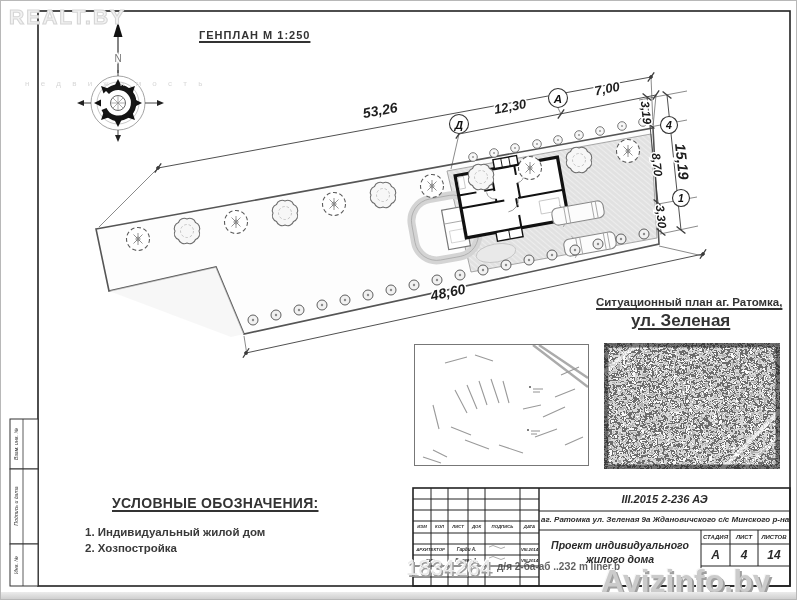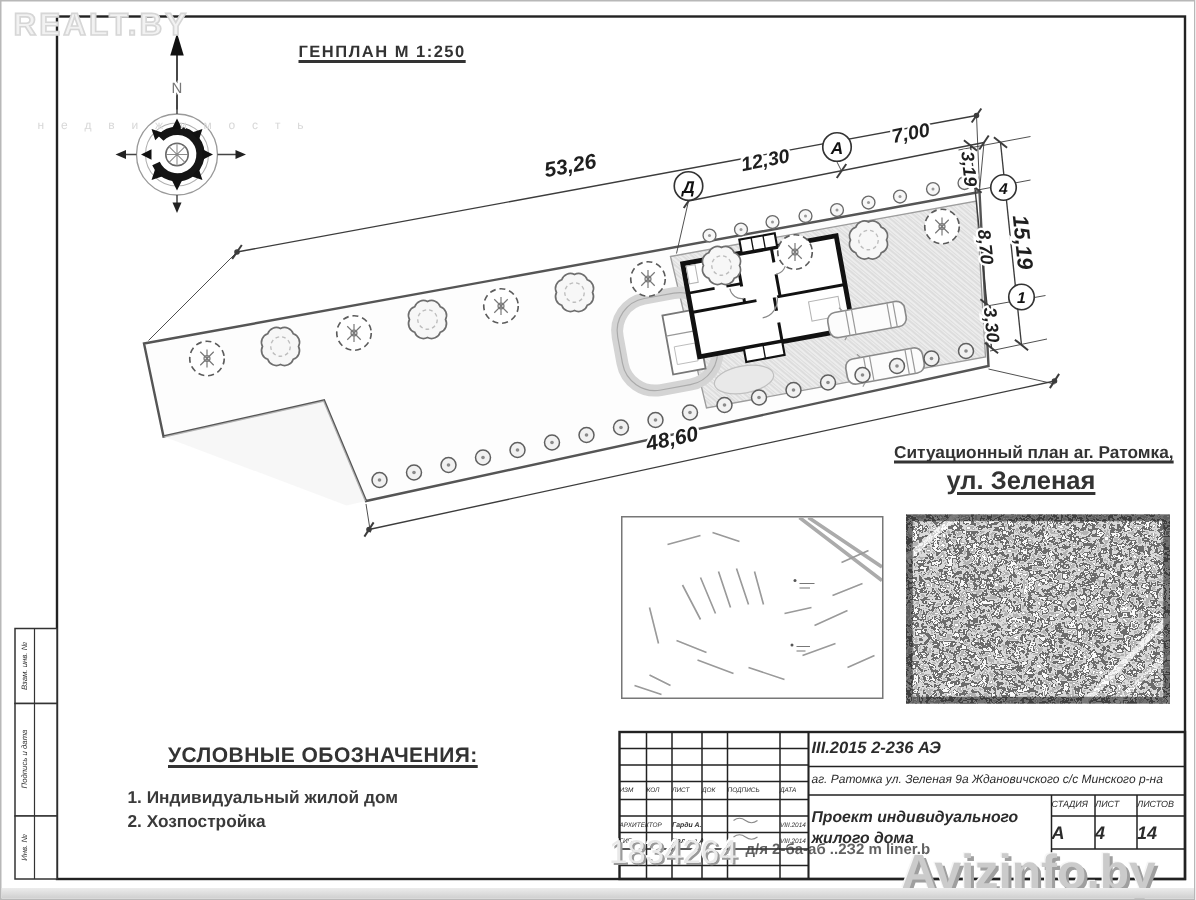--- a/index.html
+++ b/index.html
@@ -1,40 +1,40 @@
 <!DOCTYPE html>
 <html><head>
 <meta charset="utf-8">
 <style>
   html,body{margin:0;padding:0;background:#fff;}
   #page{position:relative;width:795px;height:598px;background:#fff;border:1px solid #b8b8b8;
         overflow:hidden;font-family:"Liberation Sans",sans-serif;}
   .abs{position:absolute;}
   span.t{position:absolute;white-space:nowrap;color:#2b2b2b;}
   .uline{text-decoration:underline;text-decoration-thickness:1.5px;text-underline-offset:2px;}
-  .ctr{text-align:left;display:inline-block;}
+  .ctr{text-align:center;display:inline-block;}
   
   #wm-realt1{left:8px;top:4px;font-size:21px;font-weight:bold;letter-spacing:2px;
              color:#f2f2f2;-webkit-text-stroke:1.1px #d6d6d6;}
   #wm-realt2{left:24px;top:42px;font-size:8px;letter-spacing:4.5px;color:#d8d8d8;font-weight:normal;margin-top:36px;}
   #wm-bar{left:400px;top:550px;width:395px;height:48px;}
   #wm-id{left:5px;top:4px;font-size:22px;font-weight:normal;color:#e9e9e9;
          text-shadow:1.5px 1.5px 0 #9a9a9a,-1px -1px 0 #fff;}
   #wm-frag{left:96px;top:10px;font-size:10px;font-weight:bold;color:#3a3a3a;opacity:.8;filter:blur(.3px);}
   #wm-site{left:164px;top:12px;font-size:32px;font-weight:bold;color:#cbcbcb;
            text-shadow:2px 2px 0 #9f9f9f,-1px -1px 0 #f6f6f6;margin-left:36px;}
   
   #t-genplan{left:198px;top:28px;font-size:11px;font-weight:bold;letter-spacing:1px;color:#333;}
   #t-situ1{left:595px;top:295px;font-size:11.5px;font-weight:bold;color:#333;}
   #t-situ2{left:595px;top:310px;font-size:17px;font-weight:bold;color:#333;margin-left:35px;}
   #lg-title{left:74px;top:494px;font-size:14px;font-weight:bold;color:#333;letter-spacing:.3px;margin-left:37px;}
   #lg-i1{left:84px;top:525px;font-size:11.5px;font-weight:bold;color:#3a3a3a;}
   #lg-i2{left:84px;top:541px;font-size:11.5px;font-weight:bold;color:#3a3a3a;}
   
-  .tb{font-style:italic;color:#222;}
+  .tb{font-style:italic;color:#222;font-weight:bold;}
   .tbh{font-size:4.3px;}
   .tbs{font-size:4.6px;font-weight:bold;}
   #tb-code{left:540px;top:492px;width:247px;font-size:11px;font-weight:bold;}
   #tb-addr{left:540px;top:514px;width:247px;font-size:8px;}
   #tb-prj1{left:540px;top:538px;width:158px;font-size:10.5px;font-weight:bold;}
   #tb-prj2{left:540px;top:552px;width:158px;font-size:10.5px;font-weight:bold;}
   .tb-colh{font-size:6px;}
   .tb-val{font-size:12px;font-weight:bold;}
   
   #situ-sketch{left:413px;top:343px;width:173px;height:120px;border:1.5px solid #777;background:#fff;}

